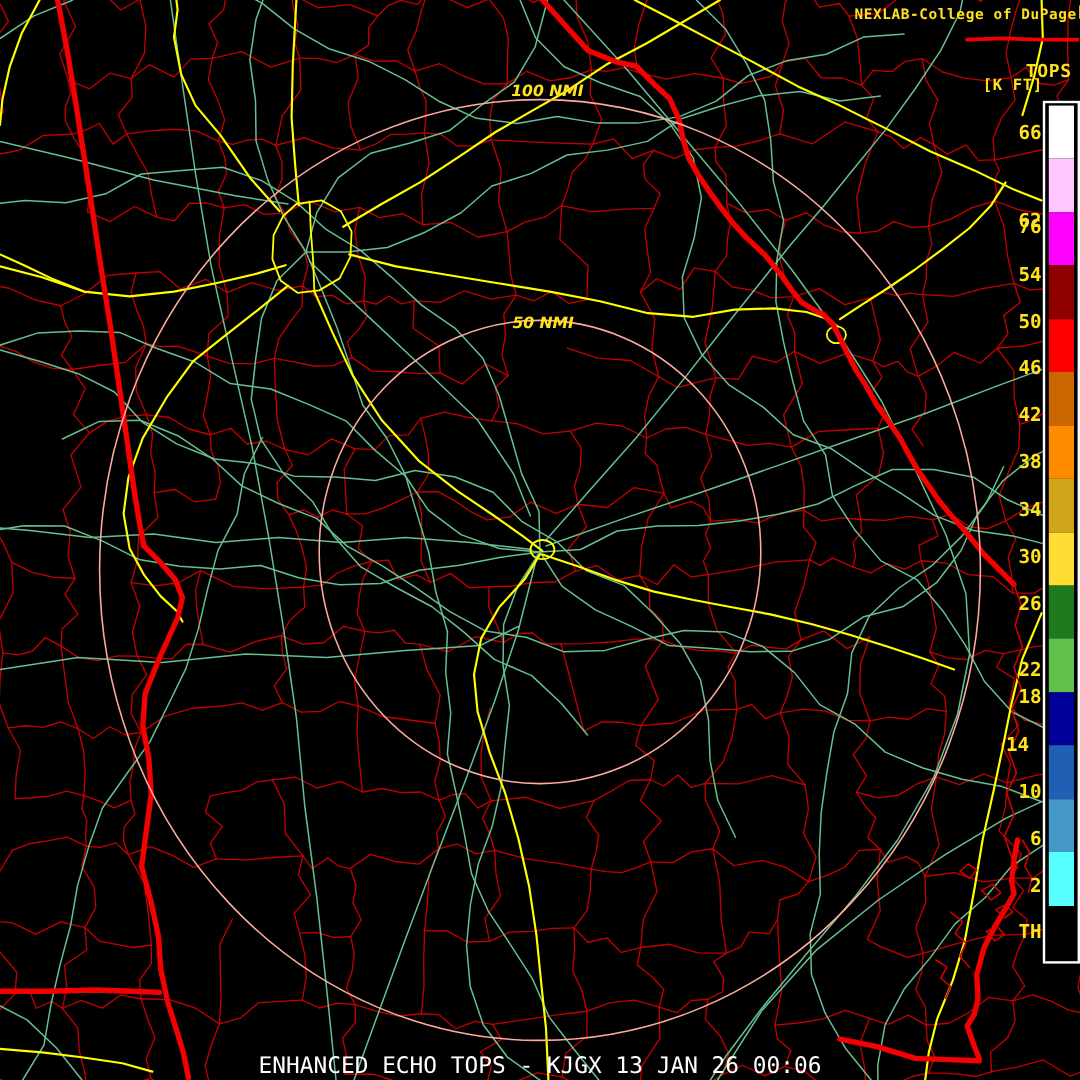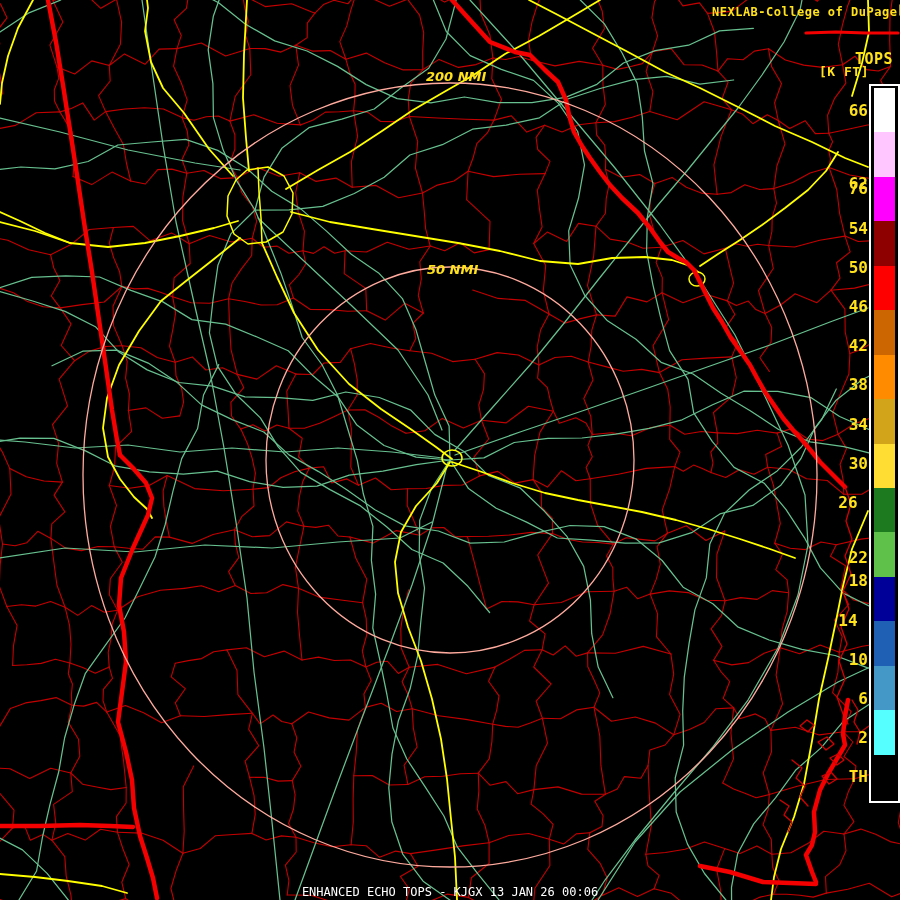--- a/index.html
+++ b/index.html
@@ -23,21 +23,21 @@
   #attribution{left:712px;top:3px;display:flex;align-items:center;gap:2px;}
   #prodname{top:50px;right:7px;font-size:15px;}
   #produnits{top:64px;right:31px;font-size:13px;}
   #scalebox{position:absolute;left:869px;top:84px;width:31px;height:719px;
             box-sizing:border-box;border:2px solid #fff;background:#000;
             padding:2px 3px;display:flex;flex-direction:column;}
   .scale-seg{width:100%;flex:1 1 0;}
   .scale-label{position:absolute;right:32px;width:40px;text-align:right;
                color:var(--lbl,#ffe21c);font-weight:bold;font-size:16px;line-height:16px;}
   #statusbar{position:absolute;left:0;right:0;bottom:1px;text-align:center;
-             color:#fff;font-size:12px;letter-spacing:0px;white-space:pre;}
+             color:#fff;font-size:19px;letter-spacing:0px;white-space:pre;}
   #flagicon{display:inline-block;}
 </style>
 </head>
 <body>
 
 <div id="app">
 
   <svg id="map" width="900" height="900" viewBox="0 0 900 900">
 
     <g id="countyLayer">
@@ -533,21 +533,21 @@
       <path class="sb2" d="M792,760 l10,8 -6,10 9,8 -5,11 8,9"></path>
       <path class="sb2" d="M780,800 l9,6 -5,9 8,7 -4,10"></path>
     </g>
 
     <g>
       <ellipse class="ring" cx="450" cy="475" rx="367" ry="392"></ellipse>
       <ellipse class="ring" cx="450" cy="460" rx="184" ry="193"></ellipse>
     </g>
   </svg>
 
-  <div class="maplabel" style="left:426px;top:69px;">200 NMI</div>
+  <div class="maplabel" style="left:426px;top:69px;">100 NMI</div>
   <div class="maplabel" style="left:427px;top:262px;">50 NMI</div>
 
   <div id="attribution" class="yellowtext">
     <span>NEXLAB-College of DuPage</span>
     <svg id="flagicon" width="13" height="17" viewBox="0 0 13 17">
       <path d="M1,2 h10 v10 h-10 z M11,2 L1,12 M11,12 l2,4" stroke="#ffe21c" stroke-width="1.4" fill="none"></path>
     </svg>
   </div>
 
   <div id="prodname" class="yellowtext">TOPS</div>
@@ -577,21 +577,21 @@
       <span class="scale-label" style="top: 103px;">66</span>
       <span class="scale-label" style="top: 159px; margin-top: 17px;">62</span>
       <span class="scale-label" style="top: 181.4px;">76</span>
       <span class="scale-label" style="top: 220.6px;">54</span>
       <span class="scale-label" style="top: 259.8px;">50</span>
       <span class="scale-label" style="top: 299px;">46</span>
       <span class="scale-label" style="top: 338.2px;">42</span>
       <span class="scale-label" style="top: 377.4px;">38</span>
       <span class="scale-label" style="top: 416.6px;">34</span>
       <span class="scale-label" style="top: 455.8px;">30</span>
-      <span class="scale-label" style="top: 495px; text-align: center;">26</span>
+      <span class="scale-label" style="top: 495px;">26</span>
       <span class="scale-label" style="top: 534.2px; margin-top: 16px;">22</span>
       <span class="scale-label" style="top: 573.4px;">18</span>
       <span class="scale-label" style="top: 612.6px; text-align: center;">14</span>
       <span class="scale-label" style="top: 651.8px;">10</span>
       <span class="scale-label" style="top: 691px;">6</span>
       <span class="scale-label" style="top: 730.2px;">2</span>
       <span class="scale-label" style="top: 769.4px;">TH</span>
     </div>
 
   <div id="statusbar">ENHANCED ECHO TOPS - KJGX 13 JAN 26 00:06</div>

